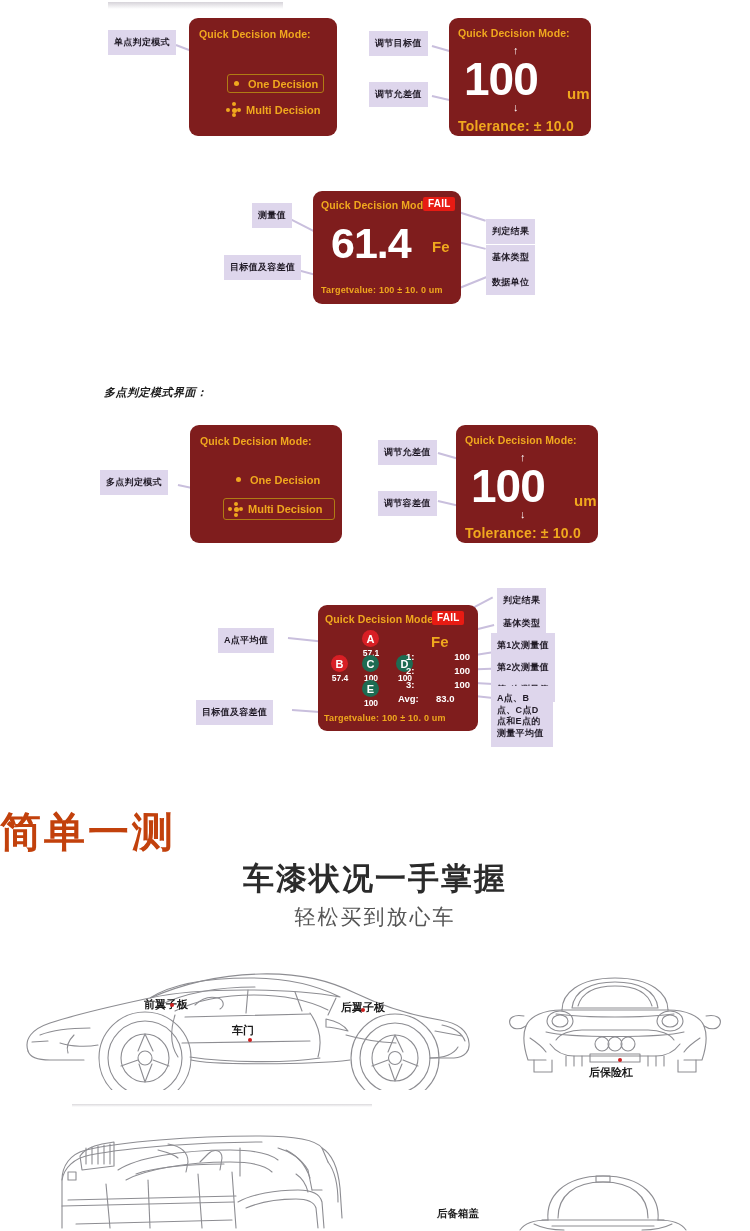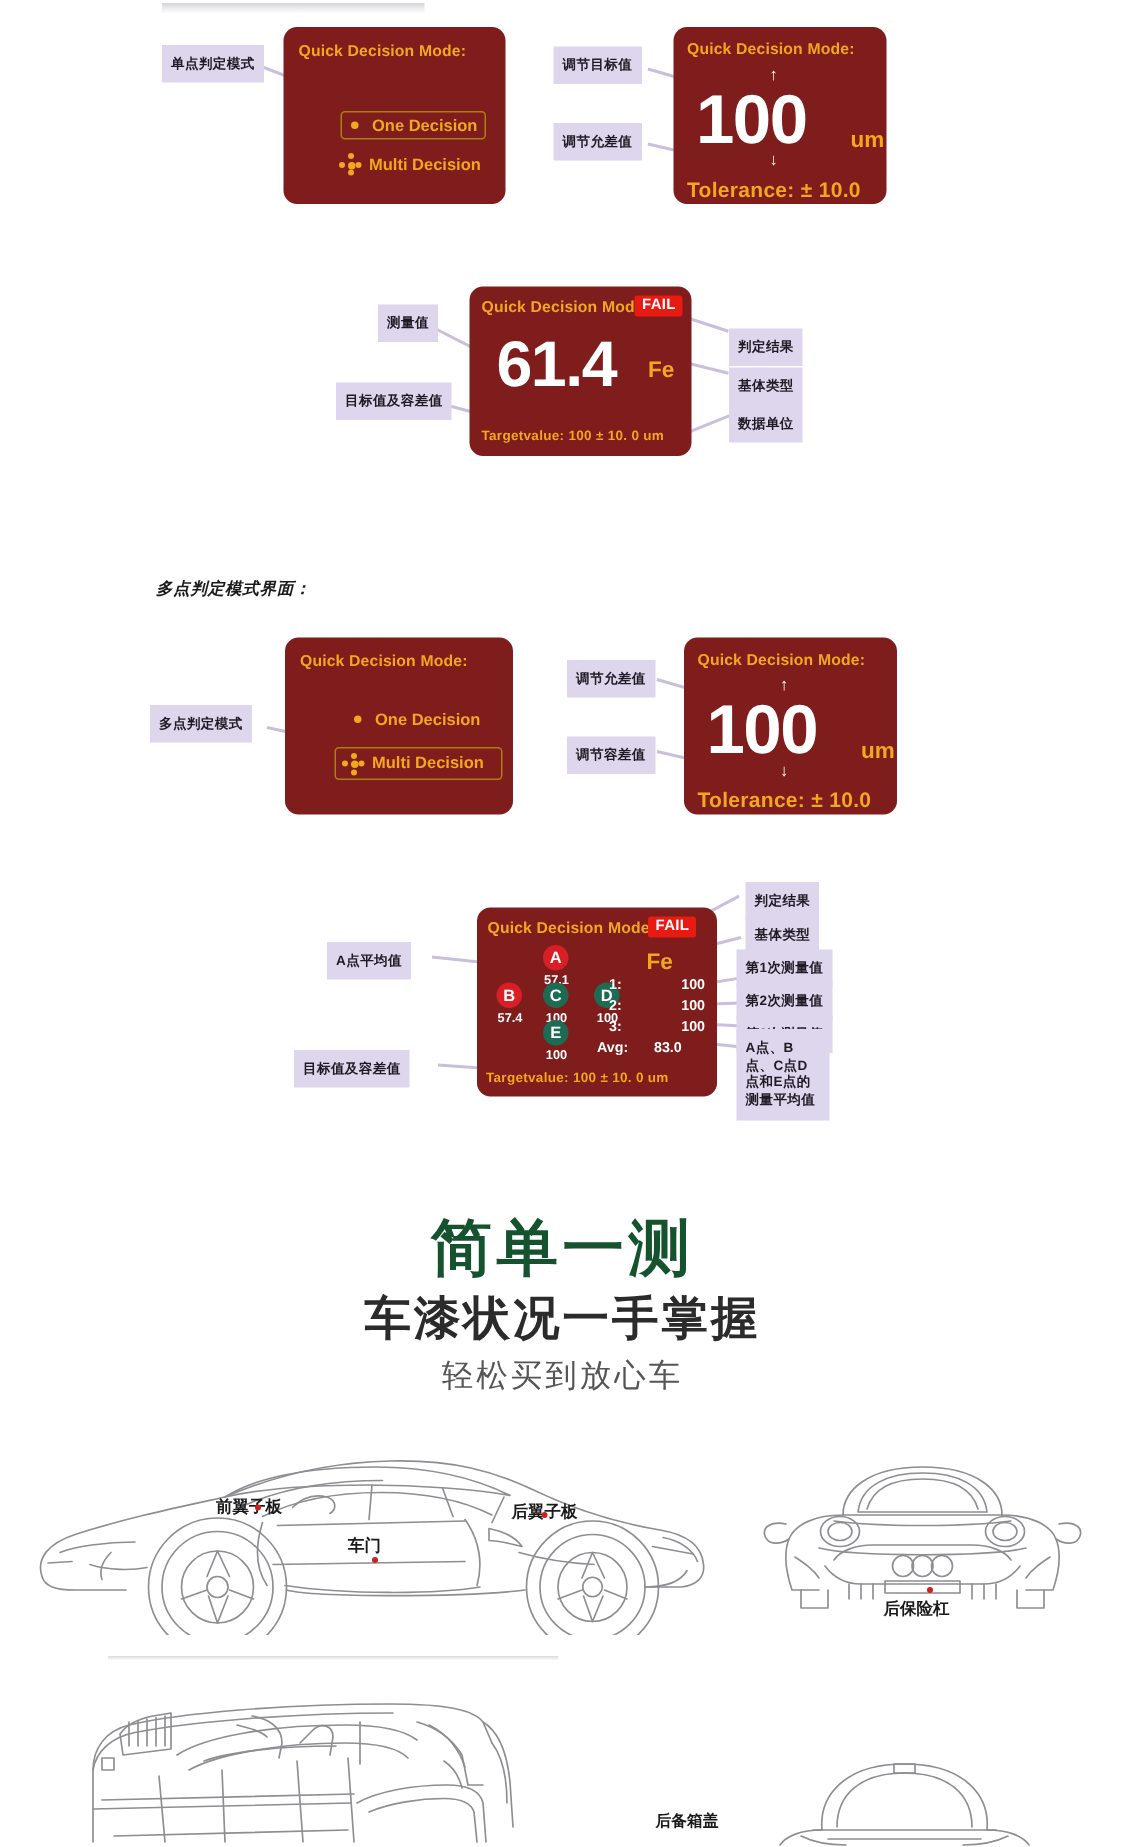--- a/index.html
+++ b/index.html
@@ -78,21 +78,21 @@
   }
   .circ.red{background:#d81f25;}
   .circ.grn{background:#1d6b52;}
   .cval{position:absolute;color:#ffffff;font-weight:bold;font-size:8.5px;text-align:center;}
   .rrow{position:absolute;color:#ffffff;font-weight:bold;font-size:9.5px;}
 
   
   .sec-head{position:absolute;font-weight:bold;font-size:11px;color:#1b1b1b;letter-spacing:.5px;font-style:italic;}
 
   
-  .hero1{position:absolute;width:100%;text-align:center;color:#14532d;font-weight:bold;font-size:41px;letter-spacing:3px;}
+  .hero1{position:absolute;width:100%;color:#c2410c;font-weight:bold;font-size:41px;letter-spacing:3px;}
   .hero2{position:absolute;width:100%;text-align:center;color:#2b2b2b;font-weight:bold;font-size:31px;letter-spacing:2px;}
   .hero3{position:absolute;width:100%;text-align:center;color:#555555;font-size:21px;letter-spacing:2px;}
 
   
   .carlab{position:absolute;color:#1a1a1a;font-weight:bold;font-size:11px;white-space:nowrap;}
   .pt{position:absolute;width:4px;height:4px;background:#cc1f1f;border-radius:50%;}
 
   .topfade{position:absolute;left:108px;top:2px;width:175px;height:7px;
     background:linear-gradient(to bottom,rgba(120,110,130,.30),rgba(255,255,255,0));}
   .botline{position:absolute;left:72px;top:1104px;width:300px;height:3px;

